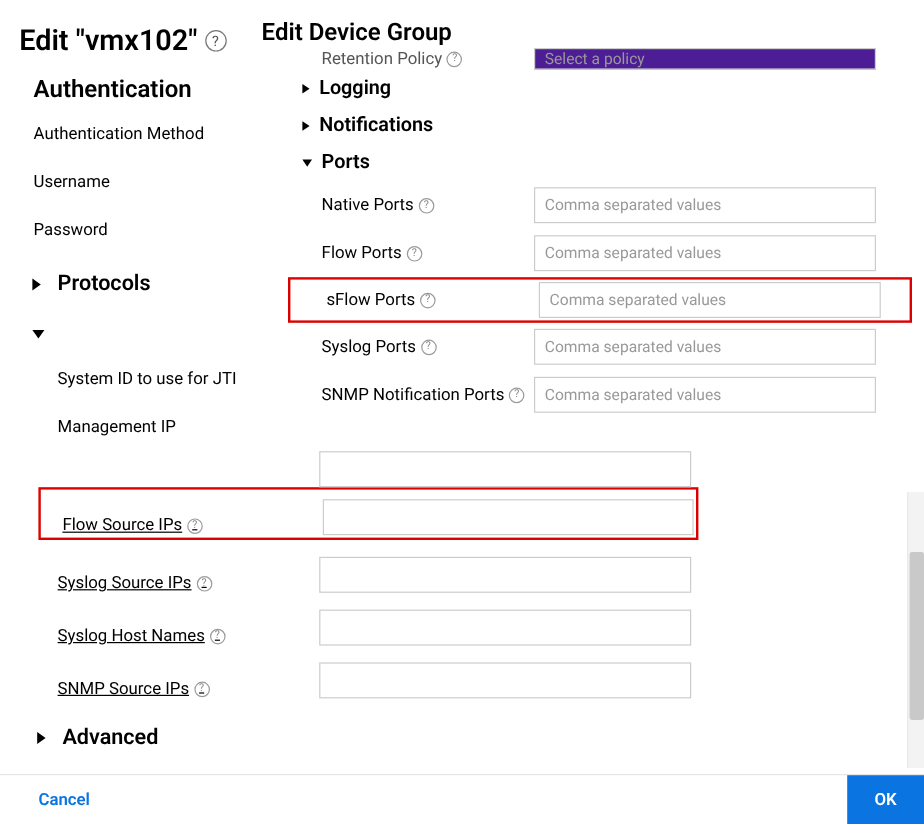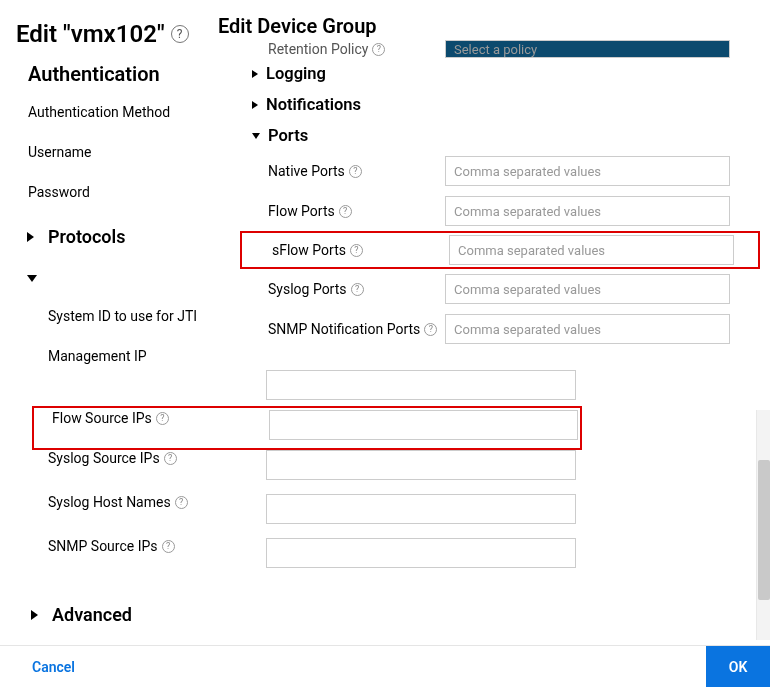--- a/index.html
+++ b/index.html
@@ -21,25 +21,25 @@
   .chev.right-sm { border-top: 4px solid transparent; border-bottom: 4px solid transparent; border-left: 6px solid #000; display:inline-block; }
   .chev.down-sm { border-left: 4px solid transparent; border-right: 4px solid transparent; border-top: 6px solid #000; display:inline-block; }
 
   .right-pane { position: absolute; left: 240px; top: 40px; width: 520px; }
   .pane-row { display: flex; align-items: center; height: 40px; }
   .pane-section { display: flex; align-items: center; gap: 8px; padding: 6px 0 6px 12px; font-size: 16.5px; font-weight: 600; }
   .pane-label { width: 205px; padding-left: 28px; font-size: 14px; color: #000; display: flex; align-items: center; }
   .pane-field { }
   .pane-input { width: 285px; height: 30px; border: 1px solid #ccc; padding: 4px 8px; font-size: 13px; color: #333; }
   .pane-input::placeholder { color: #999; }
-  .pane-input.disabled { background: #0c4a6e; color: #aaa; }
+  .pane-input.disabled { background: #4c1d95; color: #aaa; }
   .highlight-red { border: 2.5px solid #d00; padding: 2px; }
 
   .lower-inputs { position: absolute; left: 32px; top: 370px; width: 550px; }
-  .lower-row { display: flex; align-items: flex-start; height: 44px; }
+  .lower-row { display: flex; align-items: flex-end; height: 44px; text-decoration: underline; }
   .lower-label { width: 234px; padding-left: 16px; font-size: 14px; color: #000; display: flex; align-items: center; }
   .lower-input { width: 310px; height: 30px; border: 1px solid #ccc; padding: 4px 8px; font-size: 13px; }
 
   .scrollbar-track { position: absolute; right: 0; top: 410px; width: 14px; height: 230px; background: #f3f3f3; border-left:1px solid #e8e8e8;}
   .scrollbar-thumb { width: 12px; margin-left:1px; height: 140px; background: #c9c9c9; border-radius: 2px; margin-top: 50px; }
 
   .footer { position: absolute; left: 0; bottom: 0; right: 0; height: 42px; border-top: 1px solid #e5e5e5; display: flex; align-items: center; justify-content: space-between; padding-left: 32px; }
   .btn-cancel { color: #0a74e0; font-weight: 600; font-size: 14px; cursor: pointer; }
   .btn-ok { width: 64px; height: 42px; background: #0a74e0; color: #fff; font-weight: 600; font-size: 14px; display:flex; align-items:center; justify-content:center; cursor:pointer; }
 </style>

